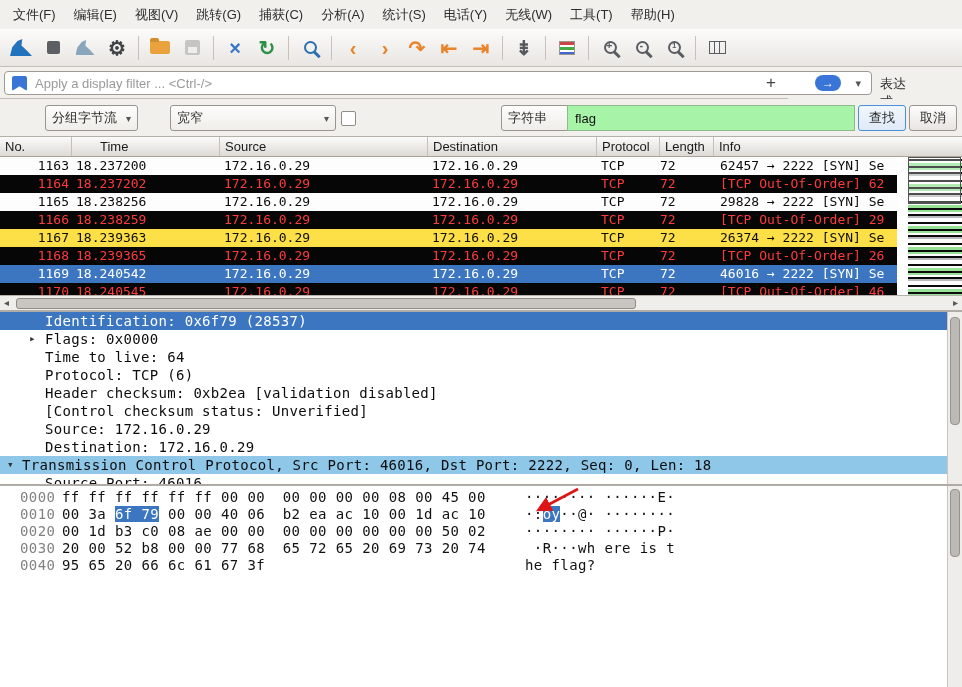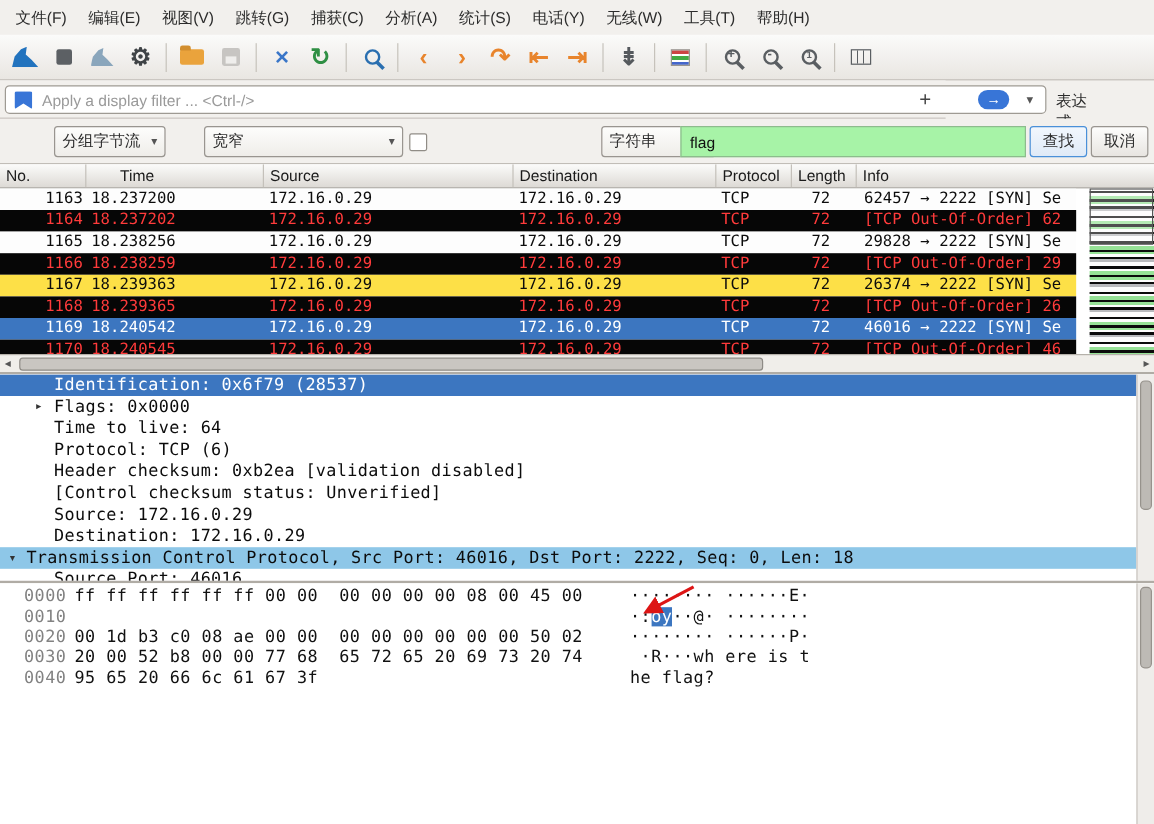--- a/index.html
+++ b/index.html
@@ -76,21 +76,21 @@
   .h-dest { width: 169px; } .h-proto { width: 63px; } .h-len { width: 54px; } .h-info { flex: 1; border-right: none; }
   .pl-body { position: absolute; top: 20px; left: 0; width: 897px; height: 138px; overflow: hidden;
              font-family: "DejaVu Sans Mono", monospace; font-size: 13px; }
   .pl-row { display: flex; height: 18px; line-height: 18px; }
   .pl-cell { overflow: hidden; white-space: pre; }
   .c-no { width: 72px; text-align: right; padding-right: 3px; }
   .c-time { width: 148px; padding-left: 4px; }
   .c-source { width: 208px; padding-left: 4px; }
   .c-destination { width: 169px; padding-left: 4px; }
   .c-protocol { width: 63px; padding-left: 4px; }
-  .c-length { width: 54px; text-align: center; padding-right: 6px; }
+  .c-length { width: 54px; text-align: left; padding-right: 6px; }
   .c-info { flex: 1; padding-left: 6px; }
   .pl-row.normal   { background: #fdfdfd; color: #0c0c0c; }
   .pl-row.gray     { background: #fde047; color: #0c0c0c; }
   .pl-row.bad      { background: #060606; color: #ff3b3b; }
   .pl-row.selected { background: #3c76c0; color: #ffffff; }
   .pl-minimap { position: absolute; top: 20px; right: 0; width: 54px; height: 138px;
     background: repeating-linear-gradient(to bottom,
       #fdfdfd 0 2px, #0b0b0b 2px 4px, #fdfdfd 4px 6px, #97e297 6px 9px,
       #0b0b0b 9px 11px, #97e297 11px 13px, #fdfdfd 13px 15px, #0b0b0b 15px 17px,
       #b9babd 17px 19px, #fdfdfd 19px 21px); }
@@ -368,20 +368,21 @@
 
 <div class="hexpane">
   <div class="hx-rows">
       <div class="hx-row">
         <span class="hx-off">0000</span>
         <span class="hx-bytes"><span>ff ff ff ff ff ff 00 00  00 00 00 00 08 00 45 00</span></span>
         <span class="hx-ascii"><span>········ ······E·</span></span>
       </div>
       <div class="hx-row">
         <span class="hx-off">0010</span>
+        <span class="hx-bytes"><span>00 3a </span><span class="hl">6f 79</span><span> 00 00 40 06  b2 ea ac 10 00 1d ac 10</span></span>
         <span class="hx-ascii"><span>·:</span><span class="hl">oy</span><span>··@· ········</span></span>
       </div>
       <div class="hx-row">
         <span class="hx-off">0020</span>
         <span class="hx-bytes"><span>00 1d b3 c0 08 ae 00 00  00 00 00 00 00 00 50 02</span></span>
         <span class="hx-ascii"><span>········ ······P·</span></span>
       </div>
       <div class="hx-row">
         <span class="hx-off">0030</span>
         <span class="hx-bytes"><span>20 00 52 b8 00 00 77 68  65 72 65 20 69 73 20 74</span></span>

